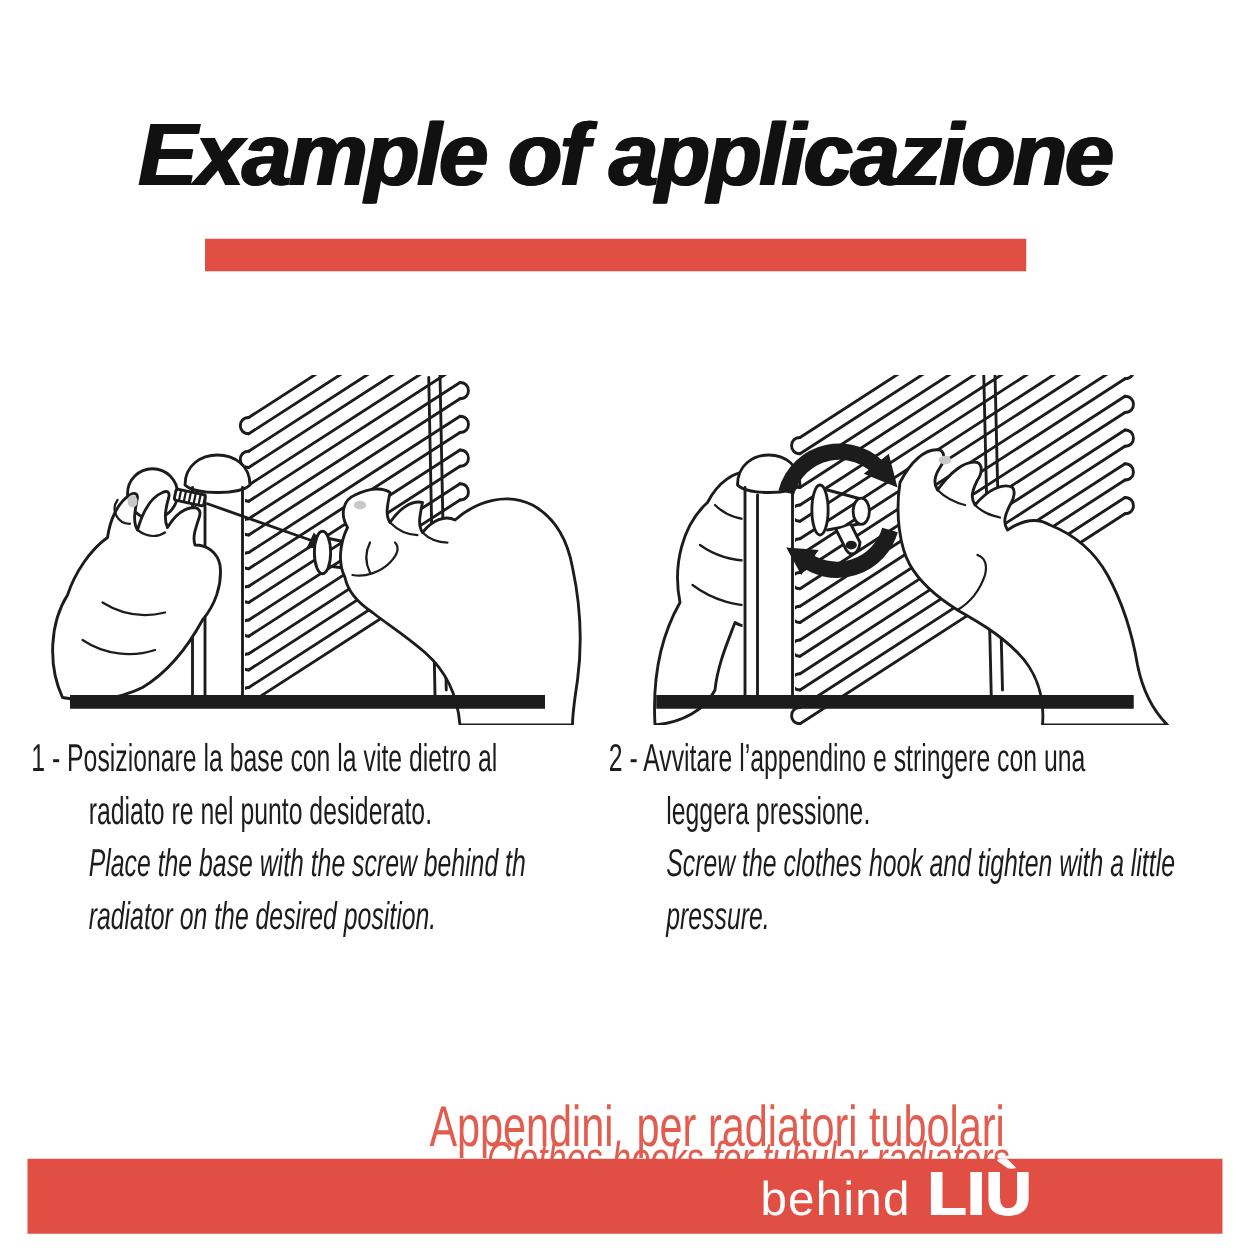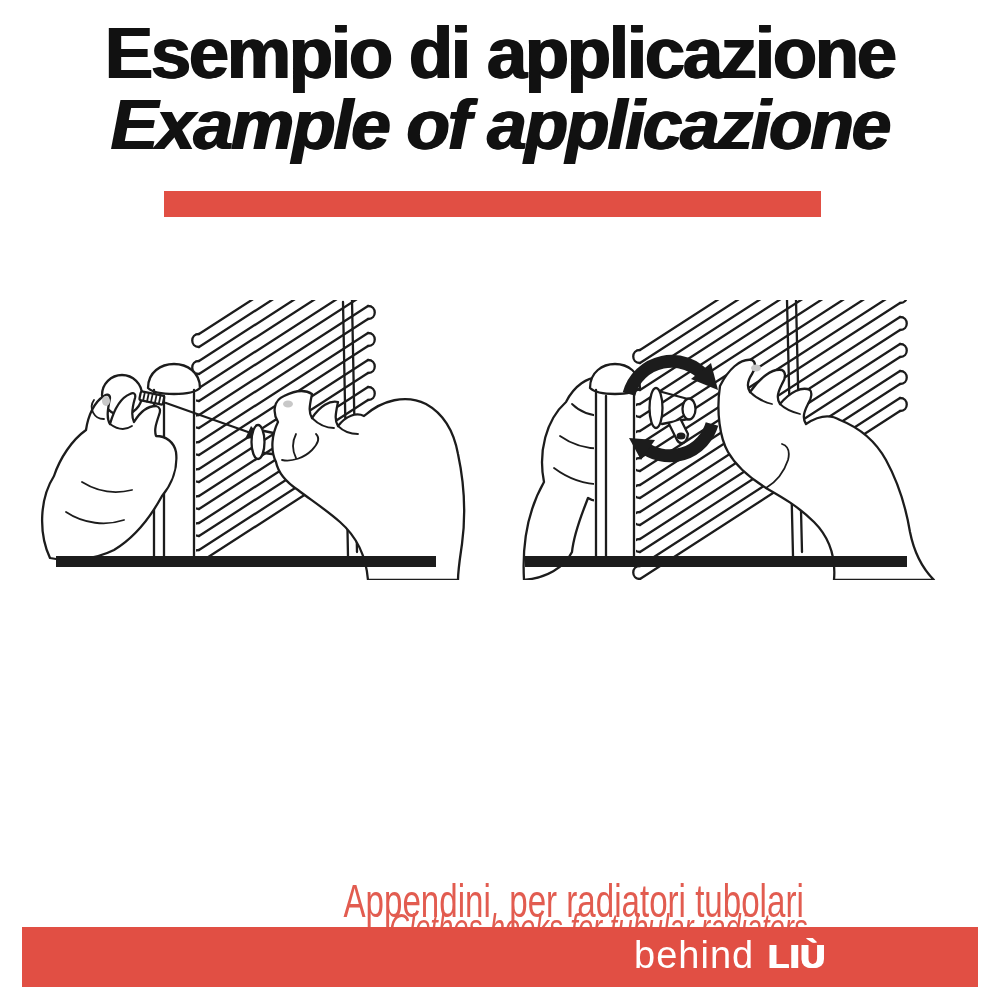--- a/index.html
+++ b/index.html
@@ -32,29 +32,28 @@
   
   .product{position:absolute;text-align:center;color:var(--accent-red-text,#e25c50);white-space:pre;}
   .product > span{display:inline-block;transform:scaleX(0.72);}
   .product-it{top:820px;left:73px;width:950px;font-size:46px;}
   .product-en{top:864px;left:102px;width:950px;font-size:38px;font-style:italic;}
   
   .footer{position:absolute;left:22px;top:927px;width:956px;height:60px;background:var(--accent-red,#e14f44);}
   .footer-text{position:absolute;right:152px;top:50%;transform:translateY(-54%);
                display:flex;align-items:baseline;gap:14px;color:#ffffff;}
   .brand-prefix{font-size:38px;letter-spacing:1px;}
-  .brand-name{font-size:34px;font-weight:bold;letter-spacing:1px;
+  .brand-name{font-size:50px;font-weight:bold;letter-spacing:1px;
               text-shadow:1px 0 0 currentColor,-1px 0 0 currentColor;}
 </style>
 </head>
 <body>
 
 <div class="page">
 
-  <div class="title title-it">Esempio di applicazione</div>
   <div class="title title-en">Example of applicazione</div>
 
   <div class="divider"></div>
 
   <svg id="illus1" class="illus" viewBox="0 0 440 280">
     <g>
       <path class="ln" d="M169,34 L338,-75 M169,47 L338,-62 M169,61 L338,-48 M169,74 L338,-35 M169,88 L338,-21 M169,101 L338,-8 M169,115 L338,6 M169,128 L338,19 M169,142 L338,33 M169,155 L338,46 M169,169 L338,60 M169,182 L338,73 M169,196 L338,87 M169,209 L338,100 M169,223 L338,114 M169,236 L338,127 M169,250 L338,141 M169,263 L338,154"></path>
       <path class="ln" d="M169,34 C160,34 160,47 169,47 M169,61 C160,61 160,74 169,74 M169,88 C160,88 160,101 169,101 M169,115 C160,115 160,128 169,128 M169,142 C160,142 160,155 169,155 M169,169 C160,169 160,182 169,182 M169,196 C160,196 160,209 169,209 M169,223 C160,223 160,236 169,236 M169,250 C160,250 160,263 169,263"></path>
       <path class="ln" d="M338,6 C347,6 347,19 338,19 M338,33 C347,33 347,46 338,46 M338,60 C347,60 347,73 338,73 M338,87 C347,87 347,100 338,100 M338,114 C347,114 347,127 338,127 M338,141 C347,141 347,154 338,154"></path>
     </g>
@@ -129,21 +128,33 @@
       <ellipse cx="161" cy="136" rx="4.5" ry="3.5" fill="#1c1c1c"></ellipse>
     </g>
     <g>
       <path class="wh ln" d="M200,86 C208,70 220,58 232,60 C236,62 236,68 232,74 C228,80 226,86 230,92 C240,78 252,68 262,70 C266,72 266,78 262,84 C258,92 256,98 260,104 C270,92 282,86 290,90 C292,92 292,98 288,104 C284,112 282,118 286,124 C298,116 310,114 320,120 C340,128 356,142 366,160 C378,182 386,208 390,232 C394,252 402,268 414,280 L314,280 C316,256 308,236 294,222 C278,206 260,196 246,188 C230,178 216,166 208,152 C200,138 196,112 200,86 Z"></path>
       <path class="ln thin" d="M230,92 C236,98 244,102 252,104 M260,104 C266,110 272,112 280,114 M246,188 C256,182 264,172 268,160 C270,152 268,146 262,144"></path>
       <ellipse cx="236" cy="68" rx="5" ry="3.5" fill="#c8c8c8"></ellipse>
     </g>
     <rect class="blk" x="5" y="256" width="382" height="11"></rect>
   </svg>
 
+  <div class="step" id="step1">
+    <div class="line">1 - Posizionare la base con la vite dietro al</div>
+    <div class="line cont">radiato re nel punto desiderato.</div>
+    <div class="line cont en">Place the base with the screw behind th</div>
+    <div class="line cont en">radiator on the desired position.</div>
+  </div>
 
+  <div class="step" id="step2">
+    <div class="line">2 - Avvitare l’appendino e stringere con una</div>
+    <div class="line cont">leggera pressione.</div>
+    <div class="line cont en">Screw the clothes hook and tighten with a little</div>
+    <div class="line cont en">pressure.</div>
+  </div>
 
   <div class="product product-it">
     <span>Appendini  per radiatori tubolari</span>
   </div>
   <div class="product product-en">
     <span>Clothes hooks for tubular radiators</span>
   </div>
 
   <div class="footer">
     <div class="footer-text">

